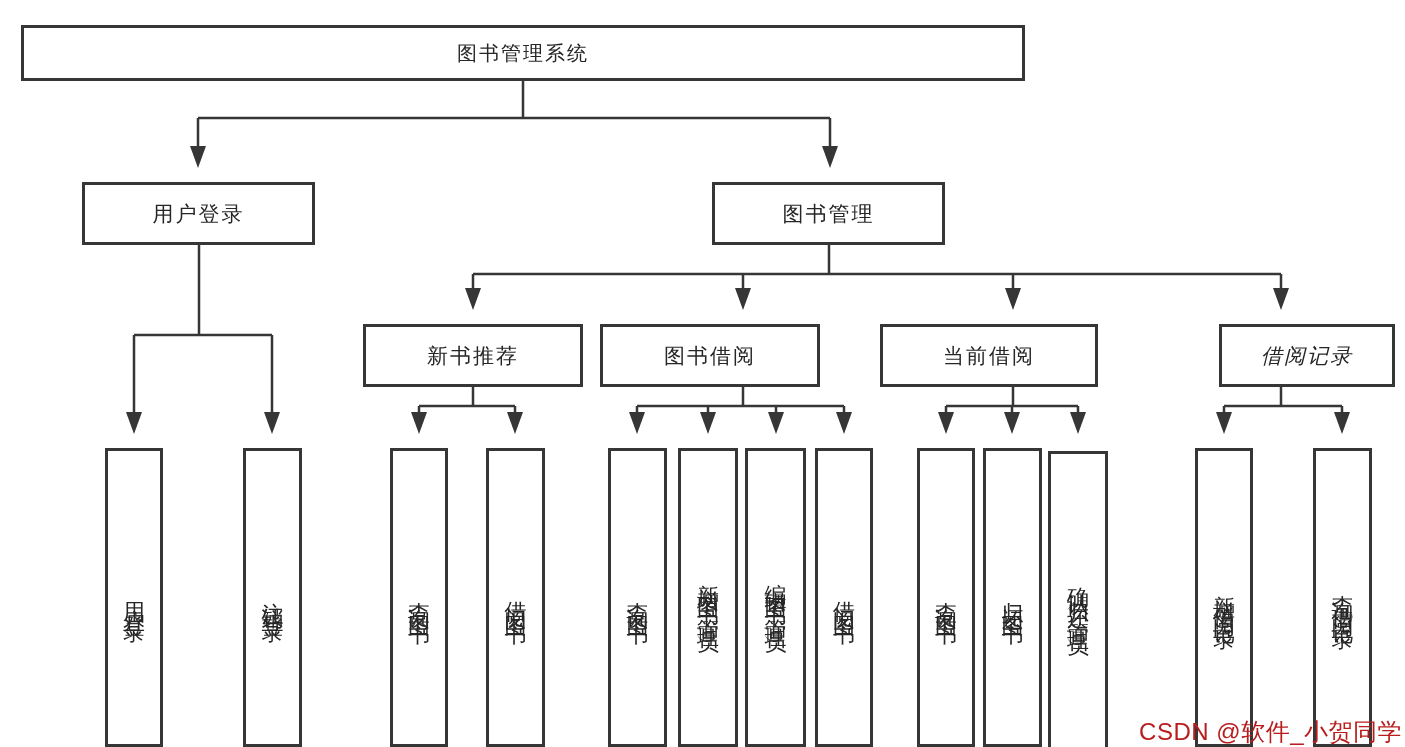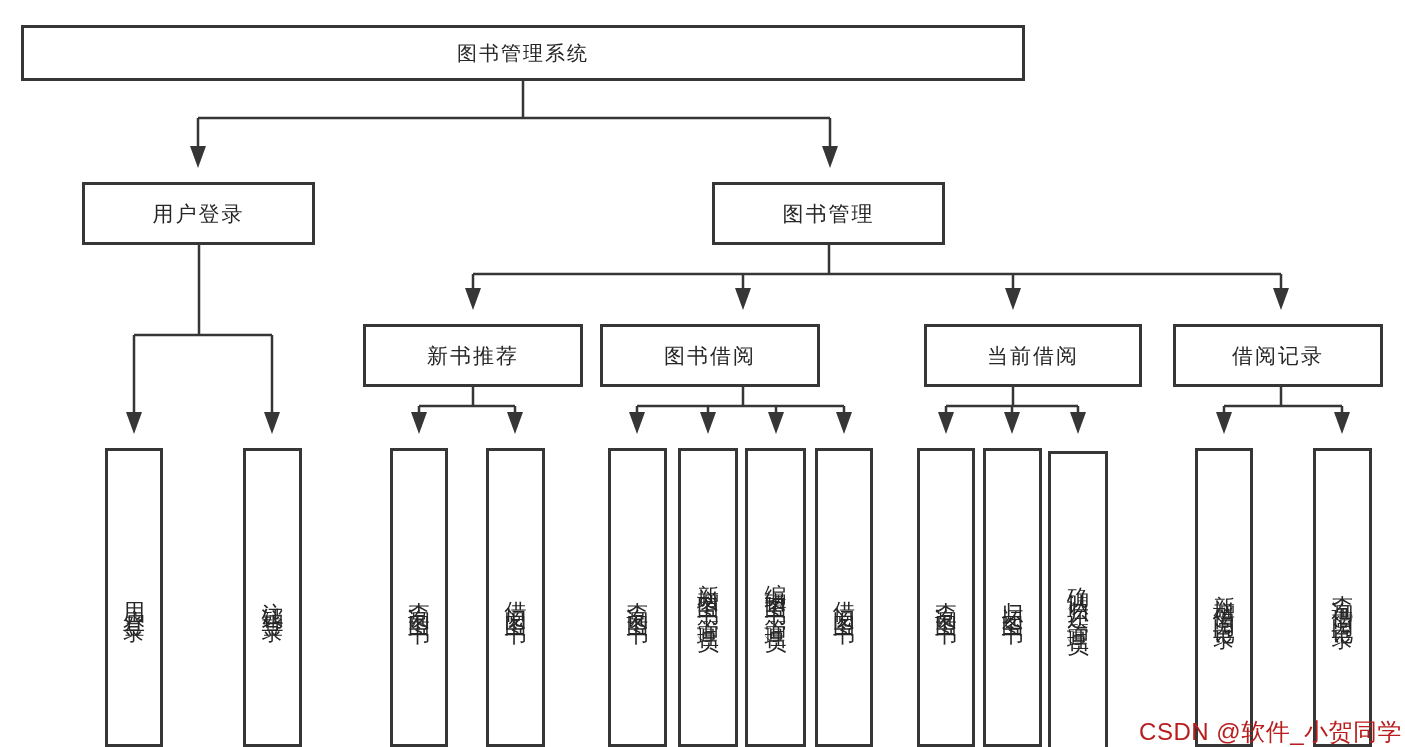--- a/index.html
+++ b/index.html
@@ -98,24 +98,24 @@
   <div class="box l3" style="left:363px;">
     <span class="hlabel">新书推荐</span>
   </div>
 
   <div class="box l2" style="left:712px;">
     <span class="hlabel">图书管理</span>
   </div>
   <div class="box l3" style="left:600px;">
     <span class="hlabel">图书借阅</span>
   </div>
-  <div class="box l3" style="left:924px;width:218px;">
+  <div class="box l3" style="left:880px;width:218px;">
     <span class="hlabel">当前借阅</span>
   </div>
-  <div class="box l3" style="left:1173px;width:210px;">
+  <div class="box l3" style="left:1219px;width:176px;font-style:italic;">
     <span class="hlabel">借阅记录</span>
   </div>
 
   <div class="box leaf" style="left:105px;">
     <span class="vtext">用户登录</span>
   </div>
   <div class="box leaf" style="left:243px;width:59px;">
     <span class="vtext">注销登录</span>
   </div>
 

